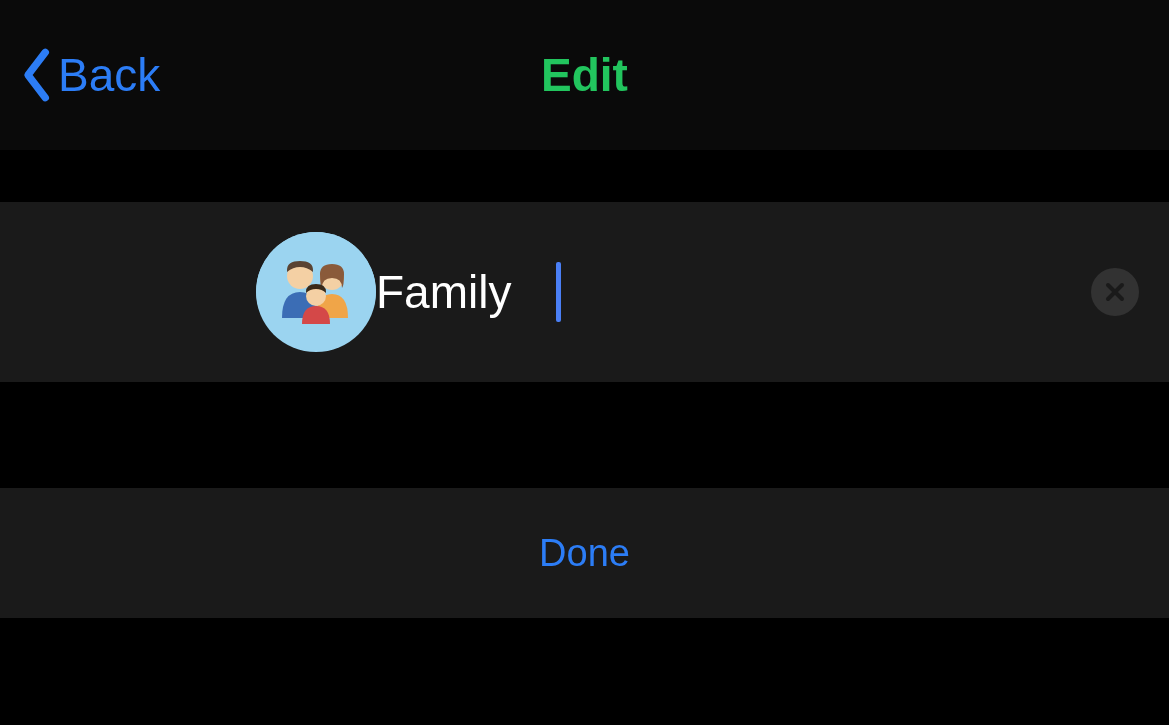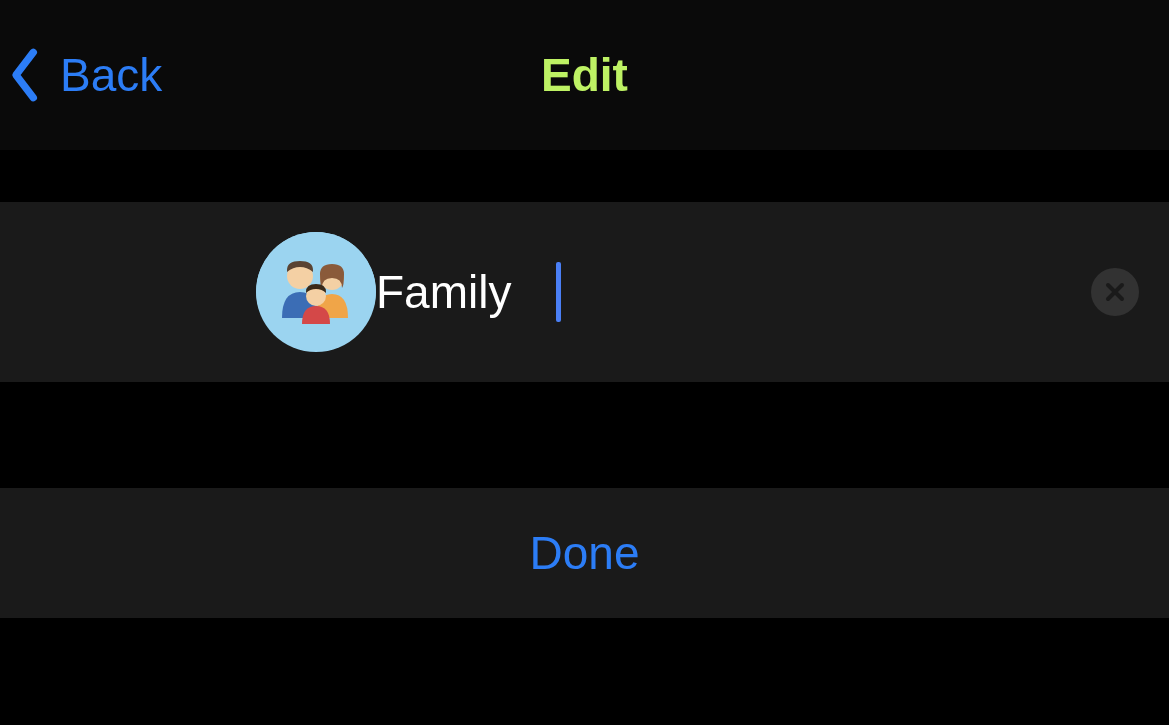--- a/index.html
+++ b/index.html
@@ -17,43 +17,43 @@
     .header {
       height: 150px;
       display: flex;
       align-items: center;
       position: relative;
       background: #0a0a0a;
     }
     .back-button {
       display: flex;
       align-items: center;
-      gap: 20px;
-      padding-left: 8px;
+      gap: 6px;
+      padding-left: 20px;
       cursor: pointer;
       z-index: 2;
     }
     .back-chevron {
       width: 32px;
       height: 56px;
       display: flex;
       align-items: center;
       justify-content: center;
     }
     .back-label {
       color: #2c7df6;
       font-size: 46px;
       font-weight: 400;
     }
     .title {
       position: absolute;
       left: 0;
       right: 0;
       text-align: center;
-      color: #bef264;
+      color: #22c55e;
       font-size: 46px;
       font-weight: 600;
       z-index: 1;
       pointer-events: none;
     }
     .spacer-1 {
       height: 52px;
       background: #000;
     }
     .edit-row {
@@ -132,21 +132,21 @@
     .done-row {
       height: 130px;
       background: #1a1a1a;
       display: flex;
       align-items: center;
       justify-content: center;
       cursor: pointer;
     }
     .done-label {
       color: #2c7df6;
-      font-size: 46px;
+      font-size: 38px;
       font-weight: 400;
     }
     .bottom {
       height: 107px;
       background: #000;
     }
   </style>
 </head>
 <body>
 

